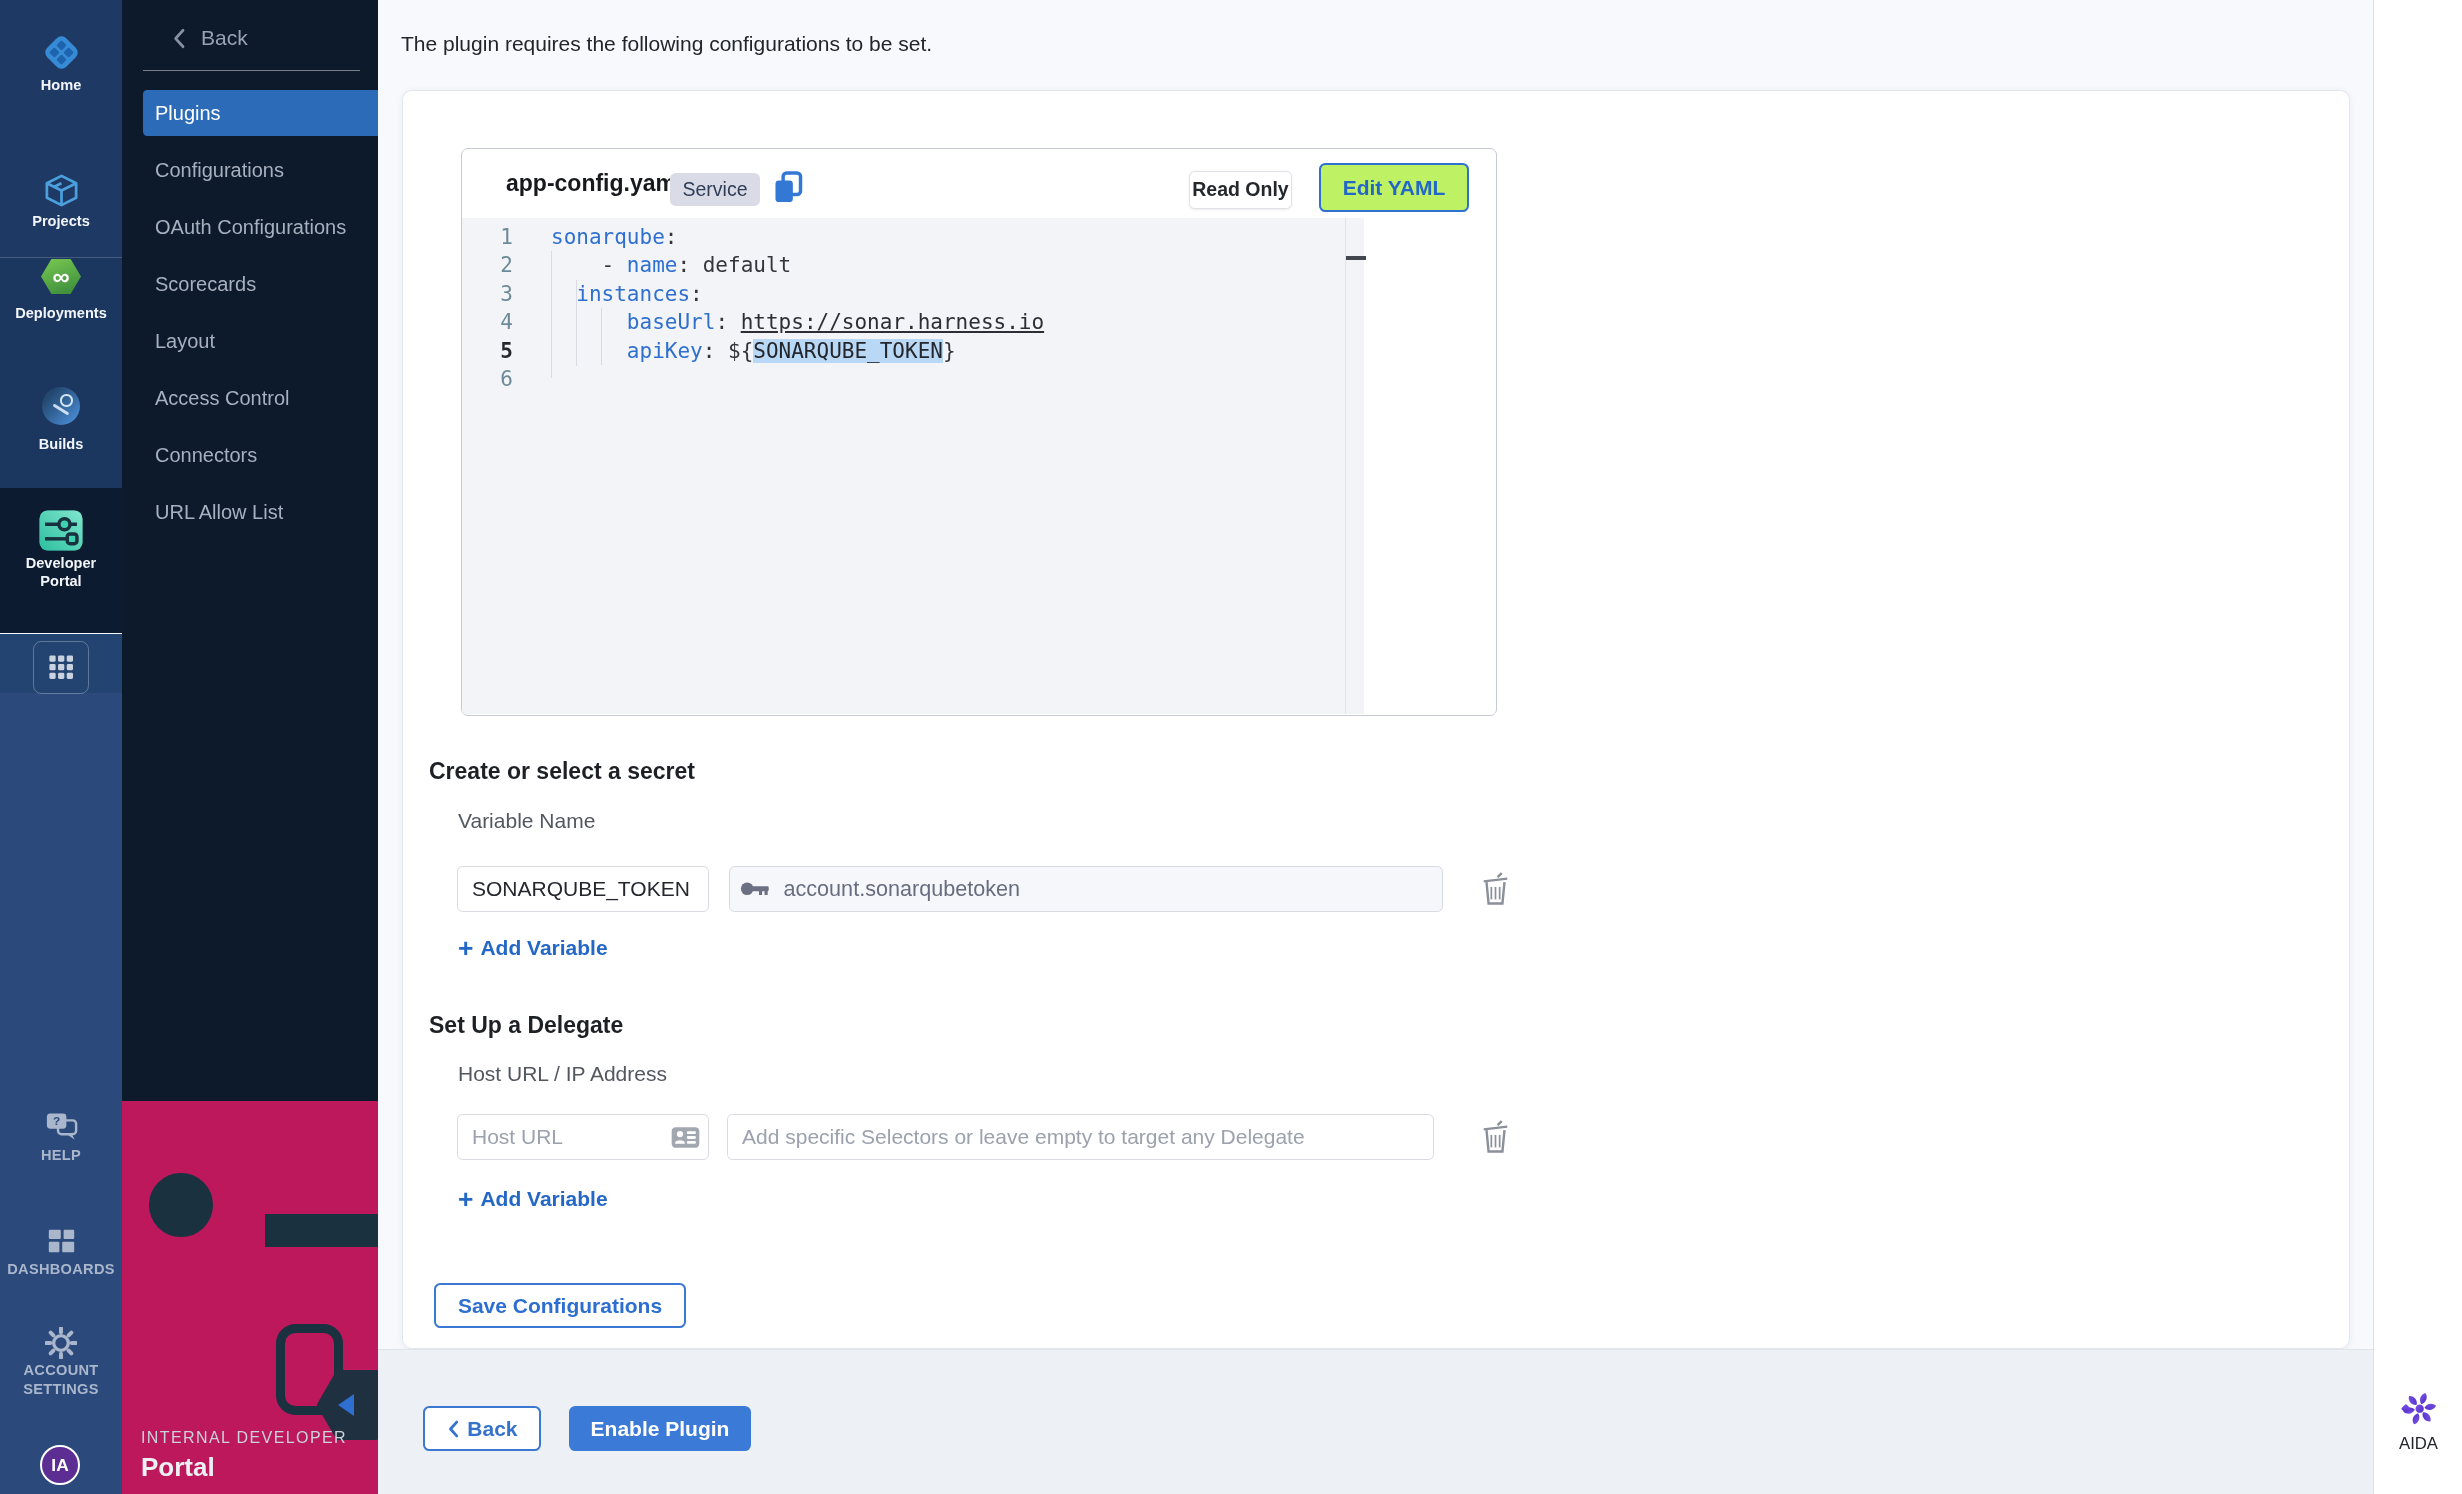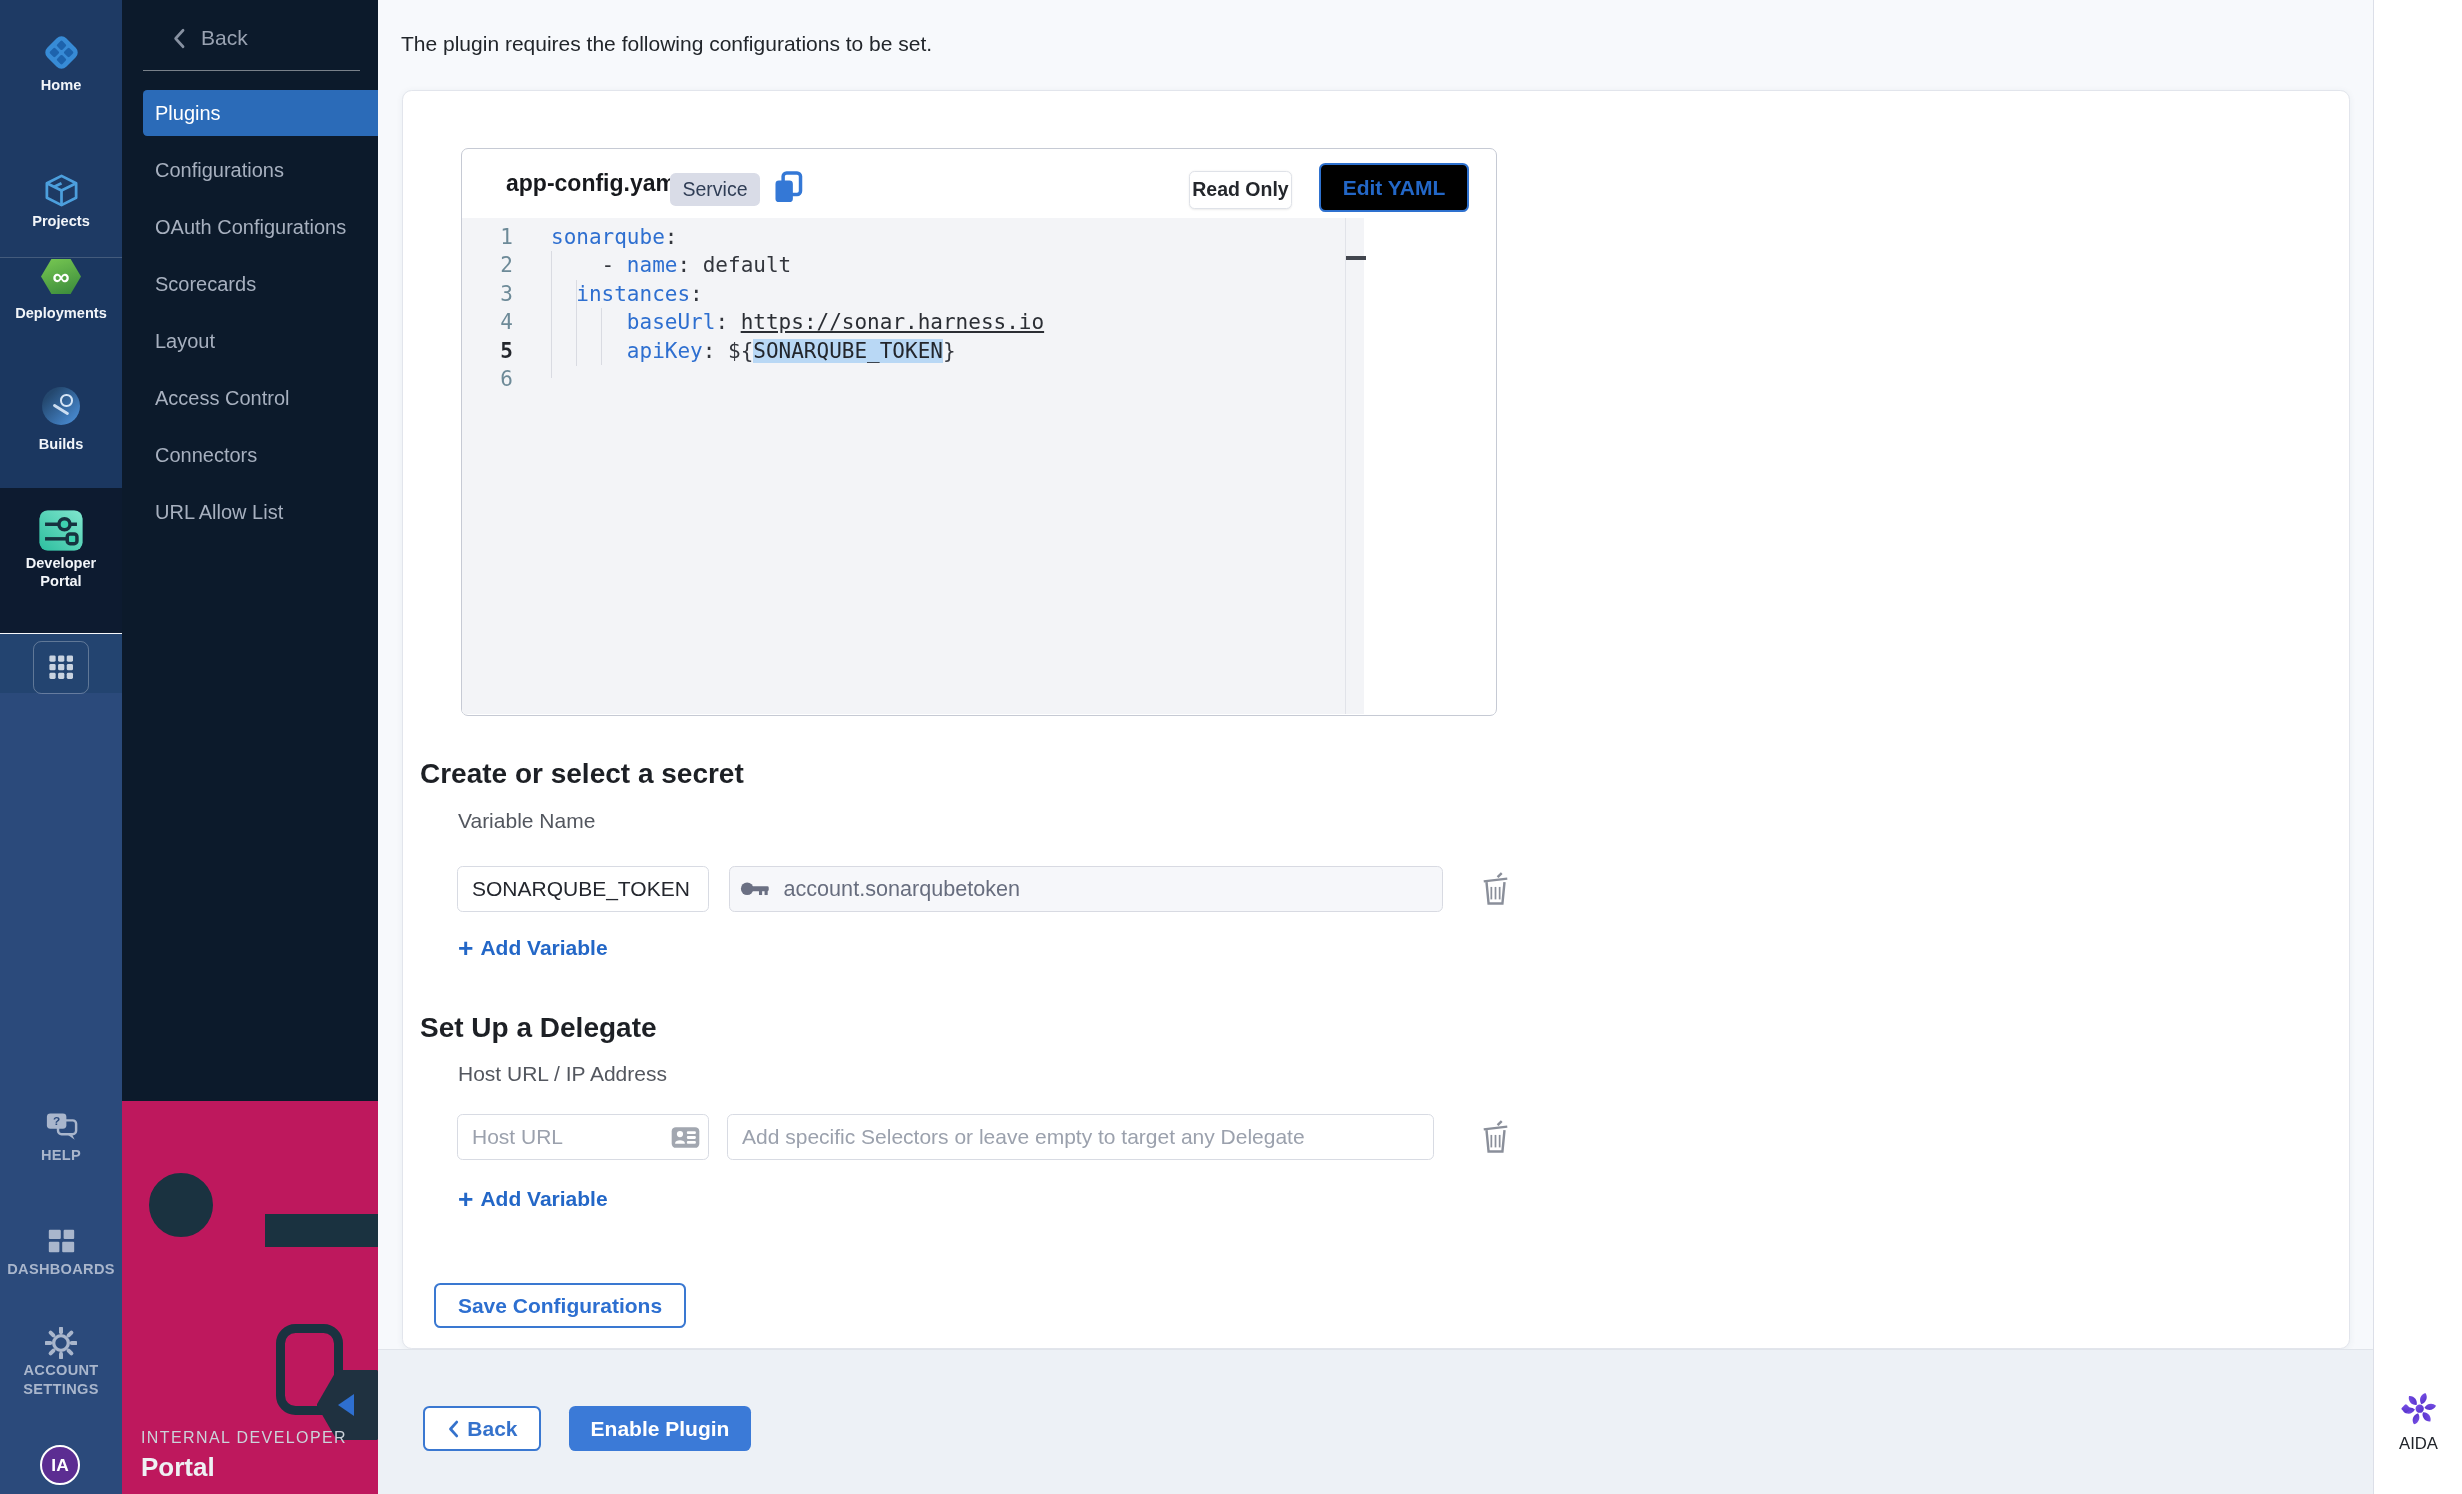--- a/index.html
+++ b/index.html
@@ -64,21 +64,21 @@
   
   #editor { position:absolute; left:58px; top:57px; width:1036px; height:568px; background:#fff;
             border:1.4px solid #c6cad4; border-radius:7px; overflow:hidden; }
   #ed-filename { position:absolute; left:44px; top:21px; font-size:23px; font-weight:bold; color:#17191d; }
   #ed-badge { position:absolute; left:208px; top:24px; height:33px; padding:0 12.5px; background:#d9dce7; color:#2f3d55;
               font-size:19.5px; border-radius:5.6px; display:flex; align-items:center; }
   #ed-copy { position:absolute; left:310px; top:21px; cursor:pointer; }
   #ed-readonly { position:absolute; left:727px; top:21.6px; width:103px; height:38px; background:#fff; border:0.7px solid #dfe2e8;
                  border-radius:5.6px; box-shadow:0 0.7px 2.1px rgba(0,0,0,.08); display:flex; align-items:center; justify-content:center;
                  font-size:19.5px; font-weight:600; color:#24272c; cursor:pointer; }
-  #ed-edit { position:absolute; left:857px; top:14px; width:150px; height:49px; background:#000000; border:2.1px solid #2e71cf;
+  #ed-edit { position:absolute; left:857px; top:14px; width:150px; height:49px; background:#bef264; border:2.1px solid #2e71cf;
              border-radius:6.3px; display:flex; align-items:center; justify-content:center; font-size:21px; font-weight:bold;
              color:#2367c7; cursor:pointer; }
   #ed-body { position:absolute; left:0; top:69px; width:1033px; height:496px; background:#fff; }
   #code-surface { position:absolute; left:0; top:0; width:902px; height:496px; background:#f3f4f7; display:flex;
                   font-family:"DejaVu Sans Mono", monospace; font-size:21px; }
   #gutter { width:65px; padding:4.9px 14px 0 0; text-align:right; color:#6d8a98; }
   #gutter div { height:28.5px; line-height:28.5px; }
   #gutter div.active { color:#23262c; font-weight:600; }
   #codecol { position:relative; padding:4.9px 0 0 24px; flex:1; }
   .code-line { height:28.5px; line-height:28.5px; white-space:pre; color:#33363d; }
@@ -86,21 +86,21 @@
   .tok-link { color:#2b2e34; text-decoration:underline; }
   .tok-hl { background:#b9d8f5; color:#23262c; }
   .iguide { position:absolute; width:0; border-left:1.4px solid #d9dbe2; }
   #ig0 { left:24px; top:33px; height:127px; }
   #ig1 { left:49px; top:62px; height:86px; }
   #ig2 { left:74px; top:90px; height:57px; }
   #scrollcol { position:absolute; left:883px; top:0; width:19.5px; height:496px; border-left:0.7px solid #e1e3e9; }
   #scrollmark { position:absolute; left:0; top:38px; width:19.5px; height:4.2px; background:#42464e; }
 
   
-  .h2 { position:absolute; left:17px; font-size:28px; font-weight:bold; color:#1d2025; }
+  .h2 { position:absolute; left:26px; font-size:23px; font-weight:bold; color:#1d2025; }
   .flabel { position:absolute; left:55px; font-size:21px; color:#53575f; }
   .tinput { position:absolute; height:46px; border:1.4px solid #d8dbe3; border-radius:5.6px; background:#fff; font-size:21px;
             color:#24272e; padding:0 14px; font-family:"Liberation Sans", sans-serif; }
   .tinput::placeholder { color:#9ba1ad; }
   #secret-ref { position:absolute; left:326px; top:775px; width:714px; height:46px; background:#f6f7fa; border:1.4px solid #d8dae2;
                 border-radius:5.6px; display:flex; align-items:center; padding:0 10px; cursor:pointer; }
   #secret-ref span { color:#676d7e; font-size:21.6px; margin-left:12.5px; }
   .trash { position:absolute; cursor:pointer; }
   .addvar { position:absolute; left:55px; display:flex; align-items:center; color:#2367c7; font-size:21px; font-weight:600; cursor:pointer; }
   .addvar b { font-size:26.4px; font-weight:600; margin-right:7px; line-height:21px; }

